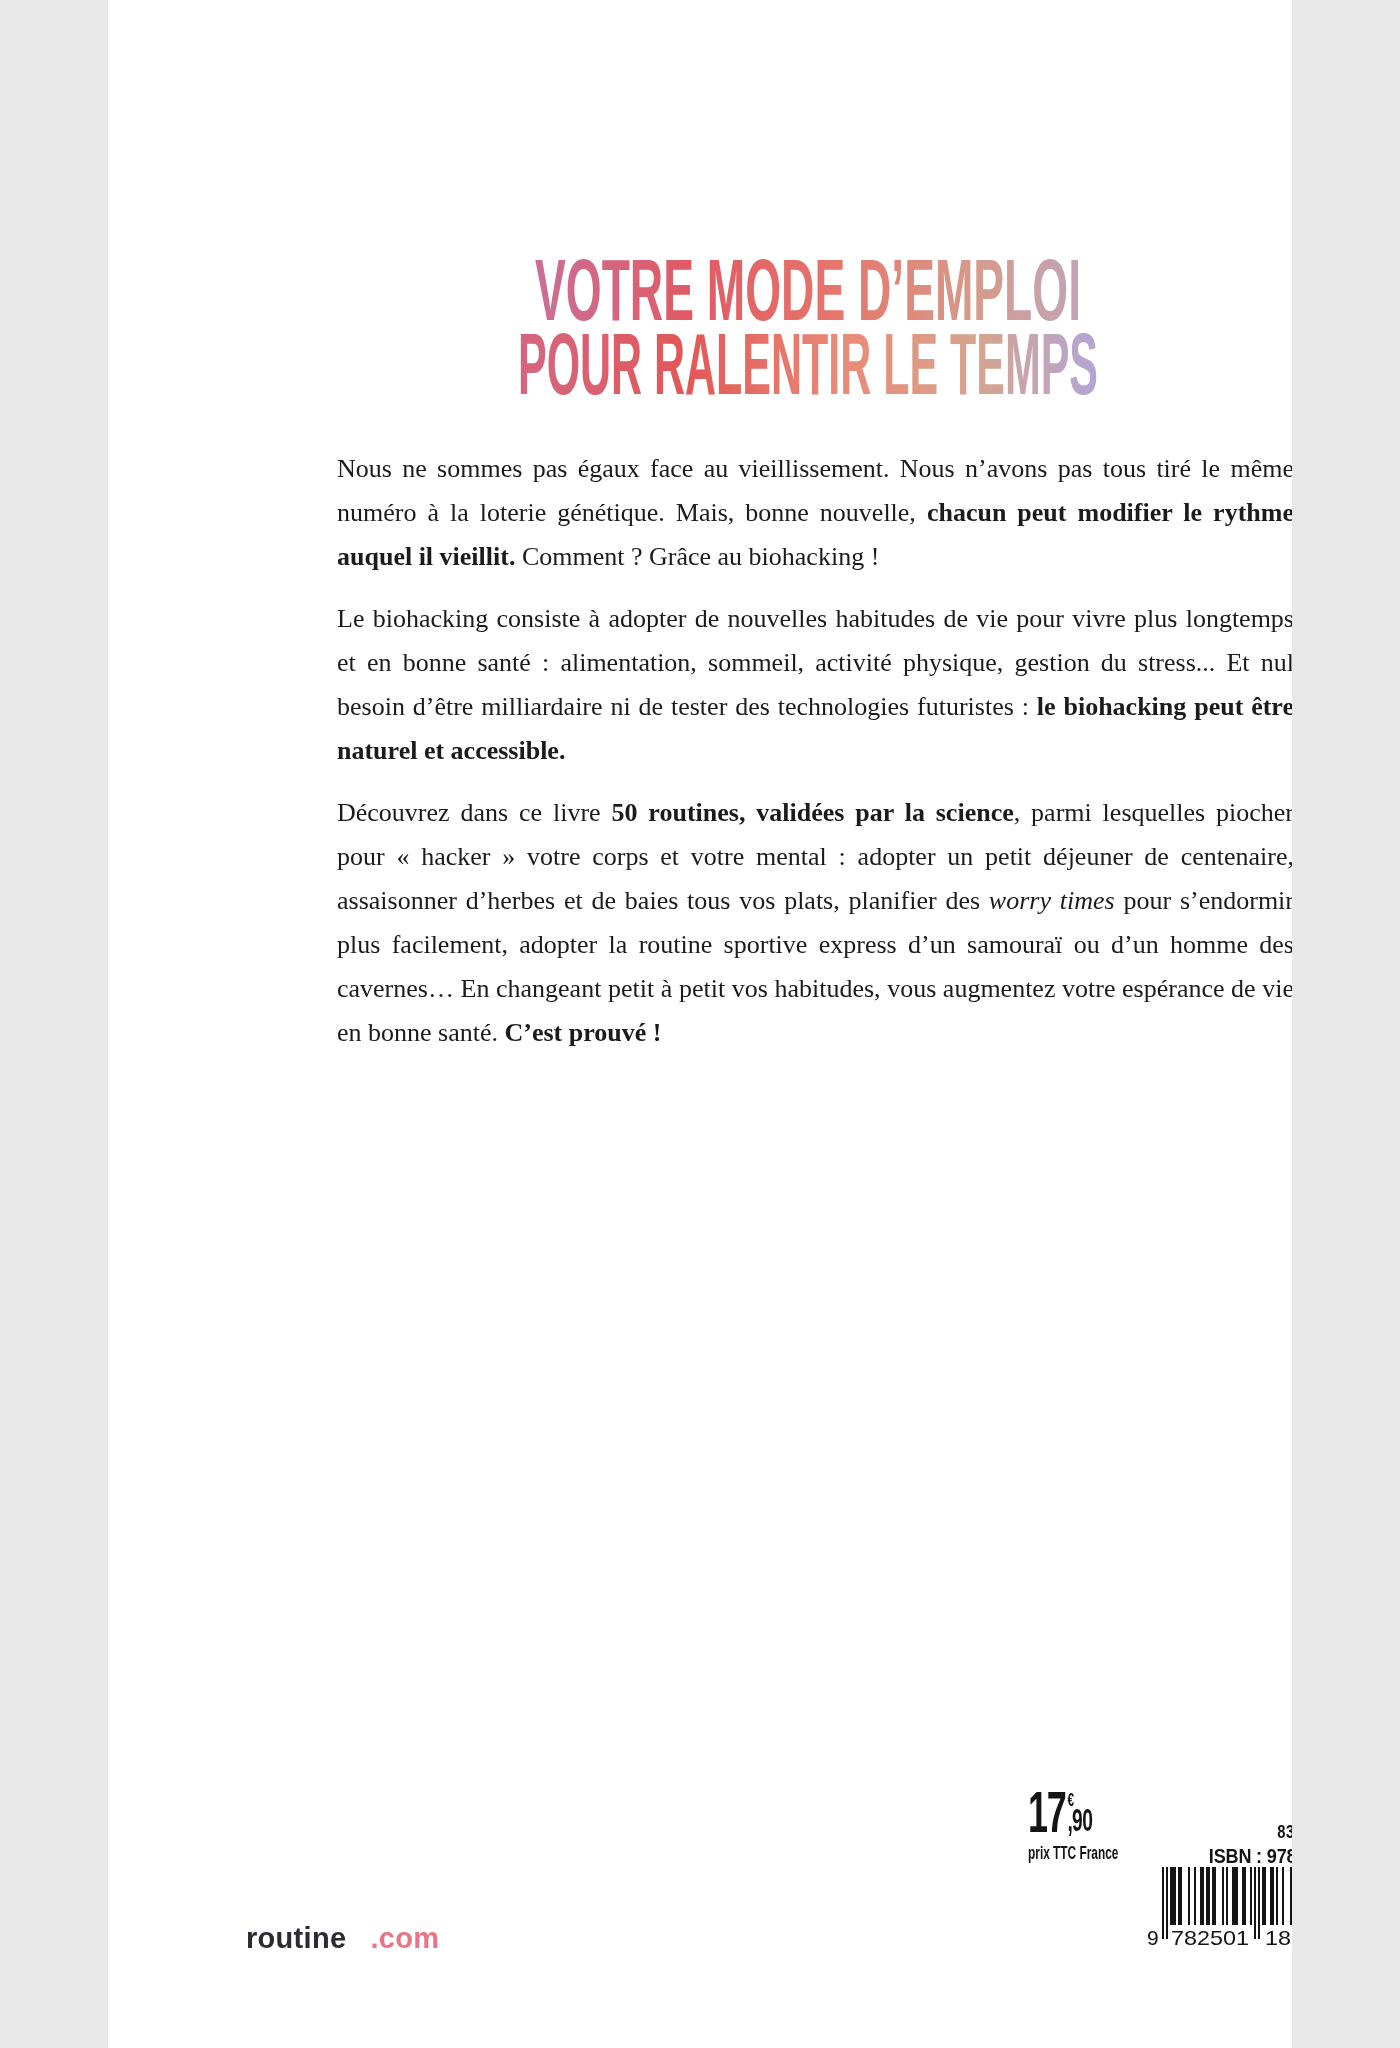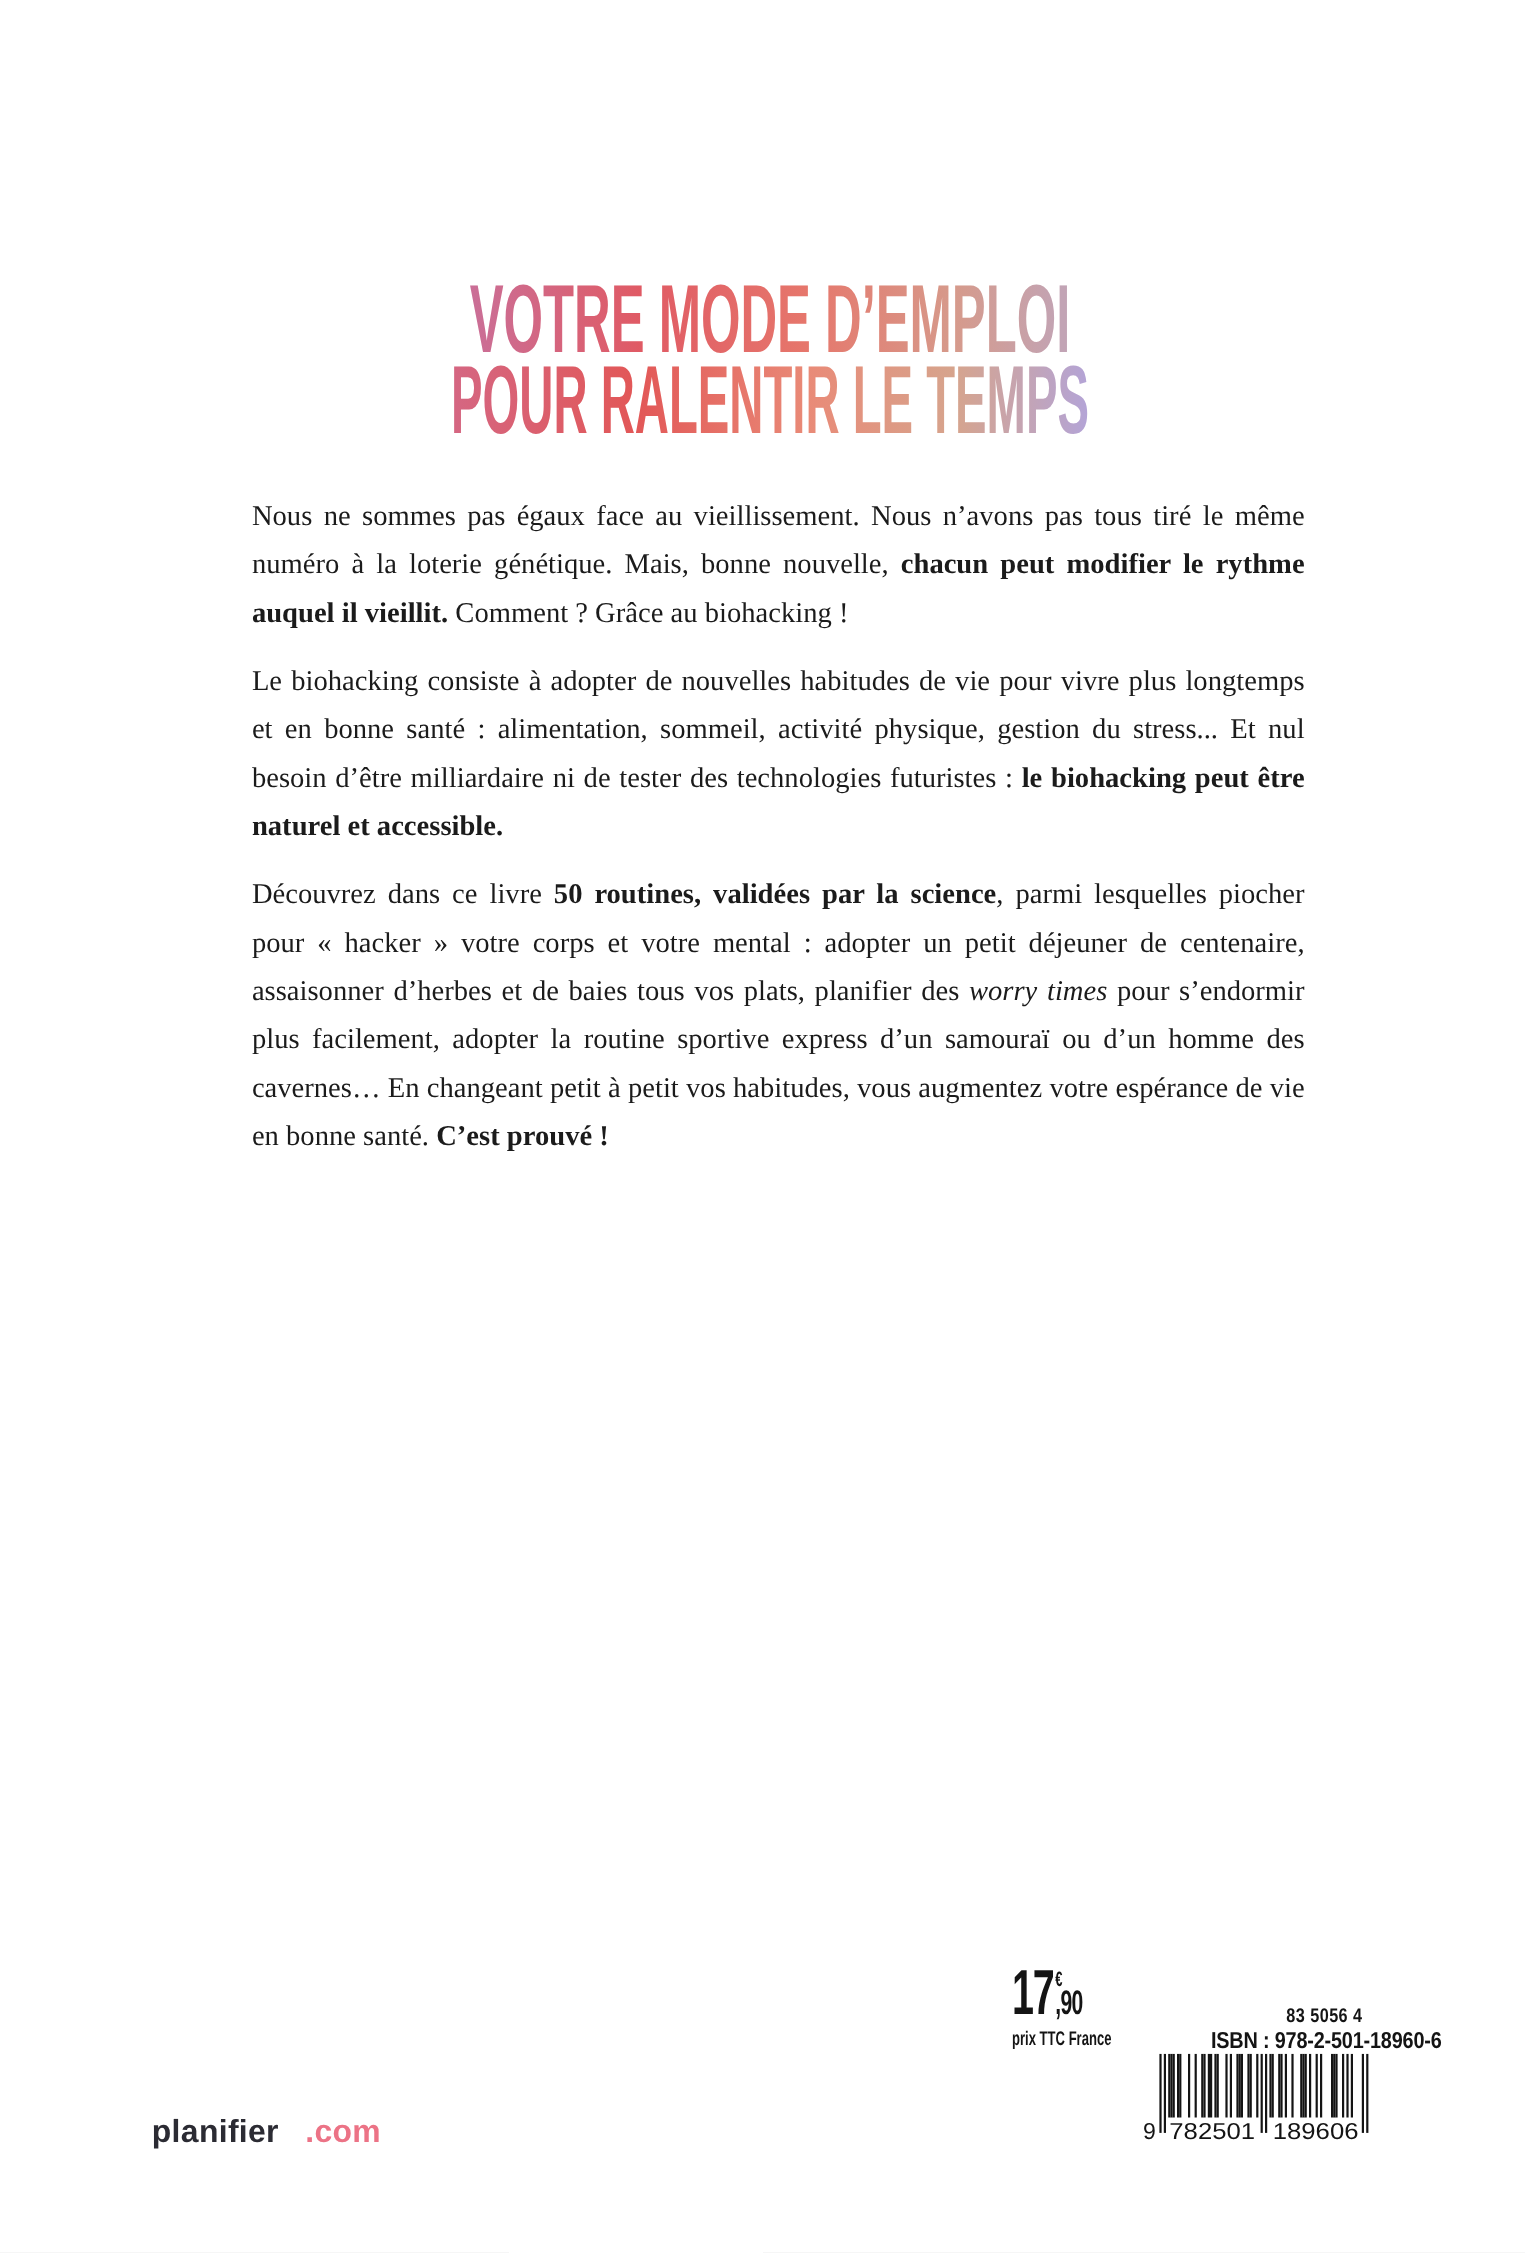--- a/index.html
+++ b/index.html
@@ -1,17 +1,17 @@
 <!DOCTYPE html>
 <html lang="fr" style="--page-bg: #ffffff; --body-text: #1b1b1b; --site-name: #2b2b33; --site-tld: #ec7386; --print-black: #141414;"><head>
 <meta charset="utf-8">
 <style>
   html,body { margin:0; padding:0; background:#e8e8e8; }
   .page {
-    position:relative; width:1400px; height:2048px;
+    position:relative; width:1184px; height:2048px;
     background:var(--page-bg,#fff); overflow:hidden; margin:0 auto;
     font-family:"Liberation Sans", sans-serif;
   }
   
   .title-svg { position:absolute; left:0; top:238px; width:1400px; height:170px; }
   .title-svg text {
     font-family:"Liberation Sans","DejaVu Sans",sans-serif;
     font-weight:700; font-size:88px; text-anchor:middle;
   }
   
@@ -72,21 +72,21 @@
     <text x="700" y="156" textLength="580" lengthAdjust="spacingAndGlyphs" fill="url(#tg2)">POUR RALENTIR LE TEMPS</text>
   </svg>
 
   <div class="body-text">
       <p><span>Nous ne sommes pas égaux face au vieillissement. Nous n’avons pas tous tiré le même numéro à la loterie génétique. Mais, bonne nouvelle, </span><b>chacun peut modifier le rythme auquel il vieillit.</b><span> Comment&nbsp;? Grâce au biohacking&nbsp;!</span></p>
       <p><span>Le biohacking consiste à adopter de nouvelles habitudes de vie pour vivre plus longtemps et en bonne santé&nbsp;: alimentation, sommeil, activité physique, gestion du stress... Et nul besoin d’être milliardaire ni de tester des technologies futuristes&nbsp;: </span><b>le biohacking peut être naturel et accessible.</b></p>
       <p><span>Découvrez dans ce livre </span><b>50 routines, validées par la science</b><span>, parmi lesquelles piocher pour «&nbsp;hacker&nbsp;» votre corps et votre mental&nbsp;: adopter un petit déjeuner de centenaire, assaisonner d’herbes et de baies tous vos plats, planifier des </span><i>worry times</i><span> pour s’endormir plus facilement, adopter la routine sportive express d’un samouraï ou d’un homme des cavernes… En changeant petit à petit vos habitudes, vous augmentez votre espérance de vie en bonne santé. </span><b>C’est prouvé&nbsp;!</b></p>
     </div>
 
   <div class="site">
-    <span class="site-name">planifier</span><span class="site-tld">.com</span>
+    <span class="site-name">routine</span><span class="site-tld">.com</span>
   </div>
 
   <div class="price">
     <div class="price-line">
       <span class="price-amount">17</span>
       <span class="price-stack">
         <span class="price-euro">€</span>
         <span class="price-cents">,90</span>
       </span>
     </div>

